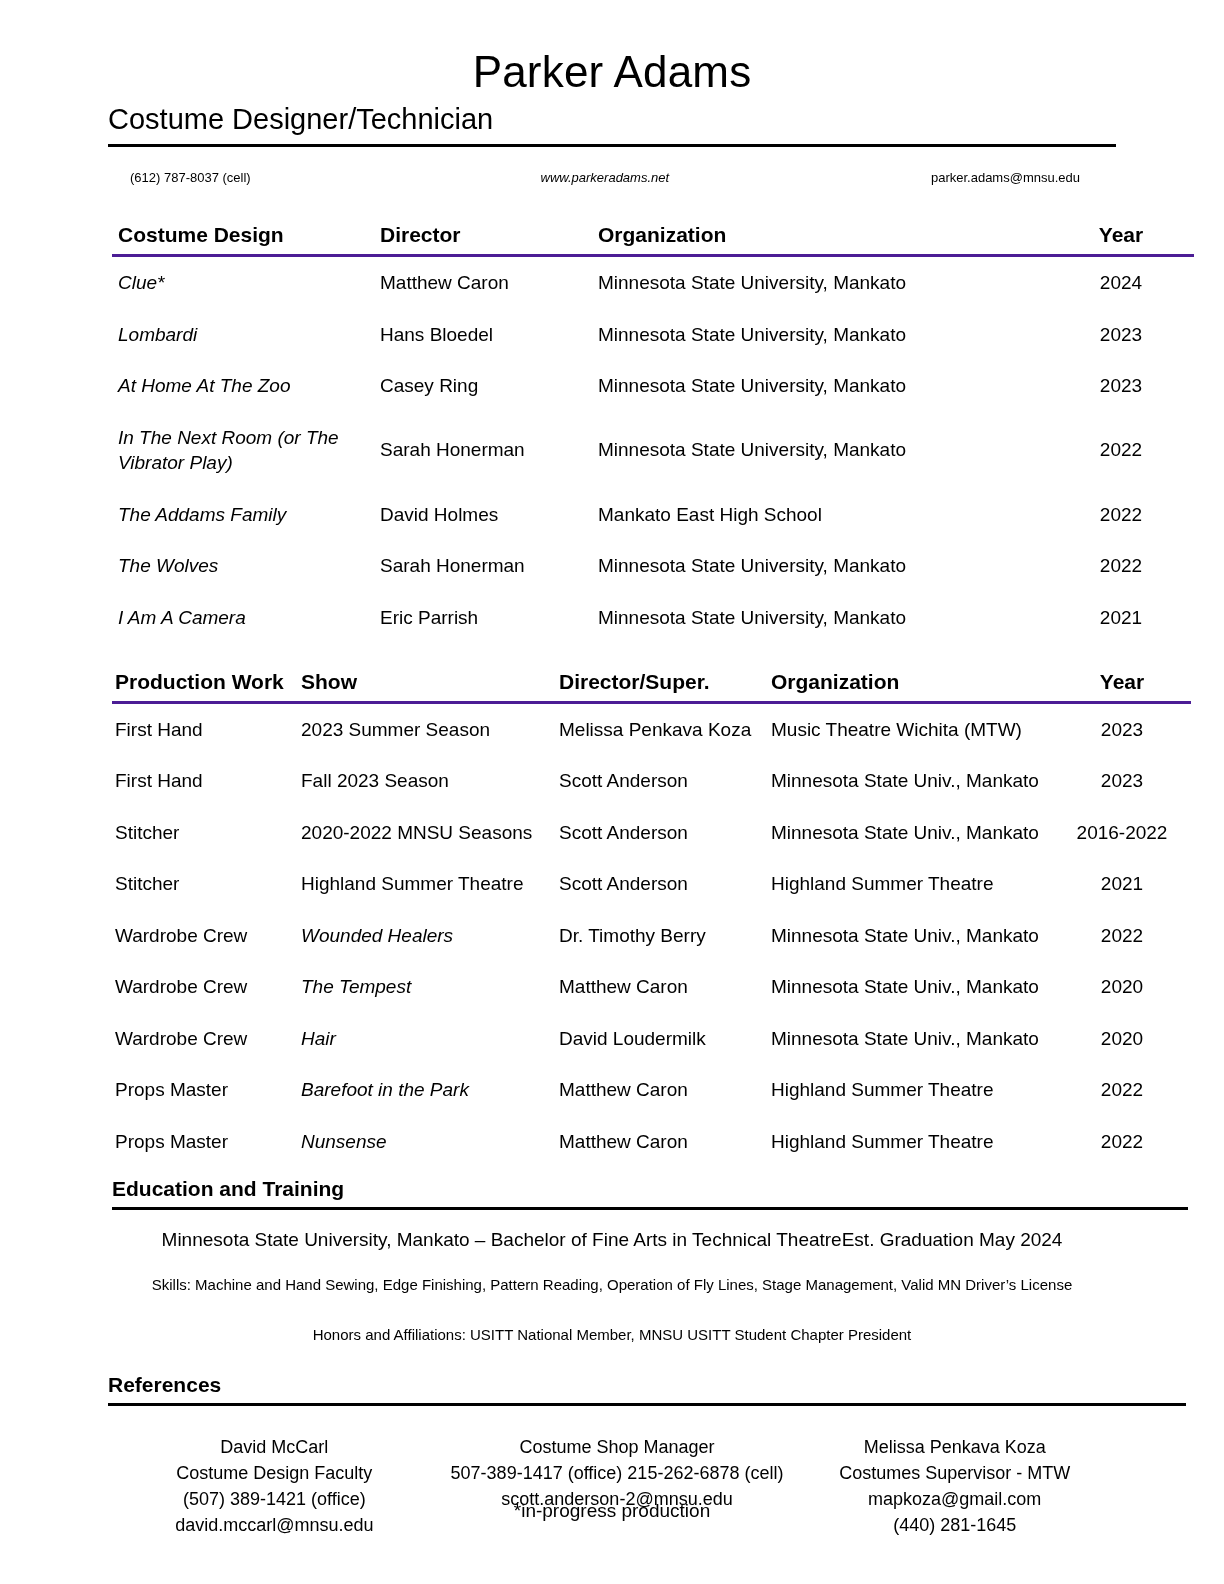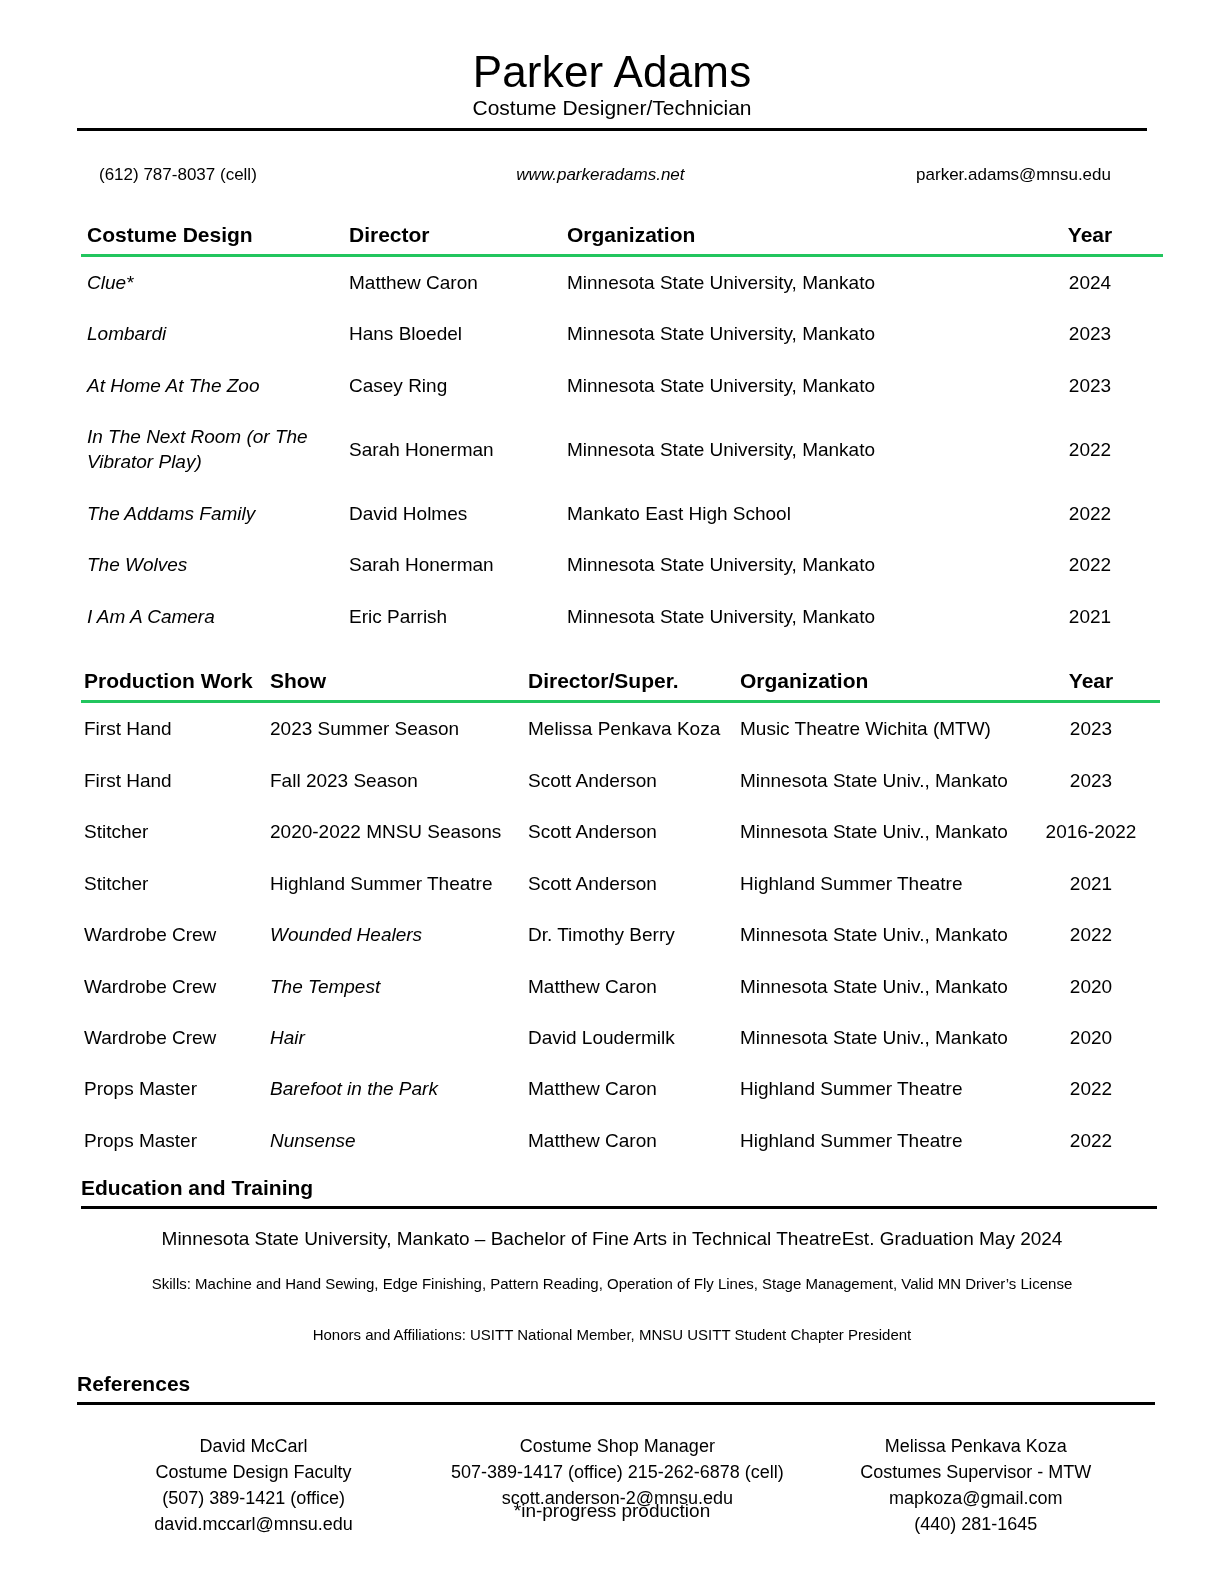--- a/index.html
+++ b/index.html
@@ -12,68 +12,68 @@
     height: 1584px;
     font-family: "Liberation Sans", sans-serif;
     color: #000000;
     -webkit-font-smoothing: antialiased;
   }
   .page {
     position: relative;
     width: 1224px;
     height: 1411px;
     box-sizing: border-box;
-    padding: 0 77px;
+    padding: 0 108px;
   }
 
   
   .name {
     text-align: center;
     font-size: 44px;
     font-weight: 400;
     letter-spacing: 0.2px;
     line-height: 1.08;
     padding-top: 48px;
   }
   .subtitle {
-    text-align: center;
-    font-size: 21px;
+    font-size: 29px;
     font-weight: 400;
+    margin-top: 8px;
     line-height: 1.1;
   }
   .rule-heavy {
     border-bottom: 3px solid #000;
     margin-top: 9px;
   }
   .contact-row {
     display: flex;
     justify-content: space-between;
-    font-size: 17px;
-    margin-top: 34px;
+    font-size: 13px;
+    margin-top: 23px;
     padding: 0 22px 0 22px;
   }
   .contact-row .c2 { margin-left: 28px; font-style: italic; }
   .contact-row .c3 { margin-right: 14px; }
 
   
   .tbl {
     width: 1076px;
     margin-left: 4px;
     border-collapse: collapse;
     table-layout: fixed;
   }
   .tbl th {
     font-size: 21px;
     font-weight: 700;
     text-align: left;
     padding: 0 0 7px 0;
     vertical-align: bottom;
   }
   .tbl thead tr {
-    border-bottom: 3px solid #22c55e;
+    border-bottom: 3px solid #4c1d95;
   }
   .tbl td {
     font-size: 19px;
     font-weight: 400;
     vertical-align: middle;
     padding: 13px 0 13px 0;
     line-height: 1.34;
   }
   .tbl .year, .tbl th.year { text-align: center; }
   .italic { font-style: italic; }

